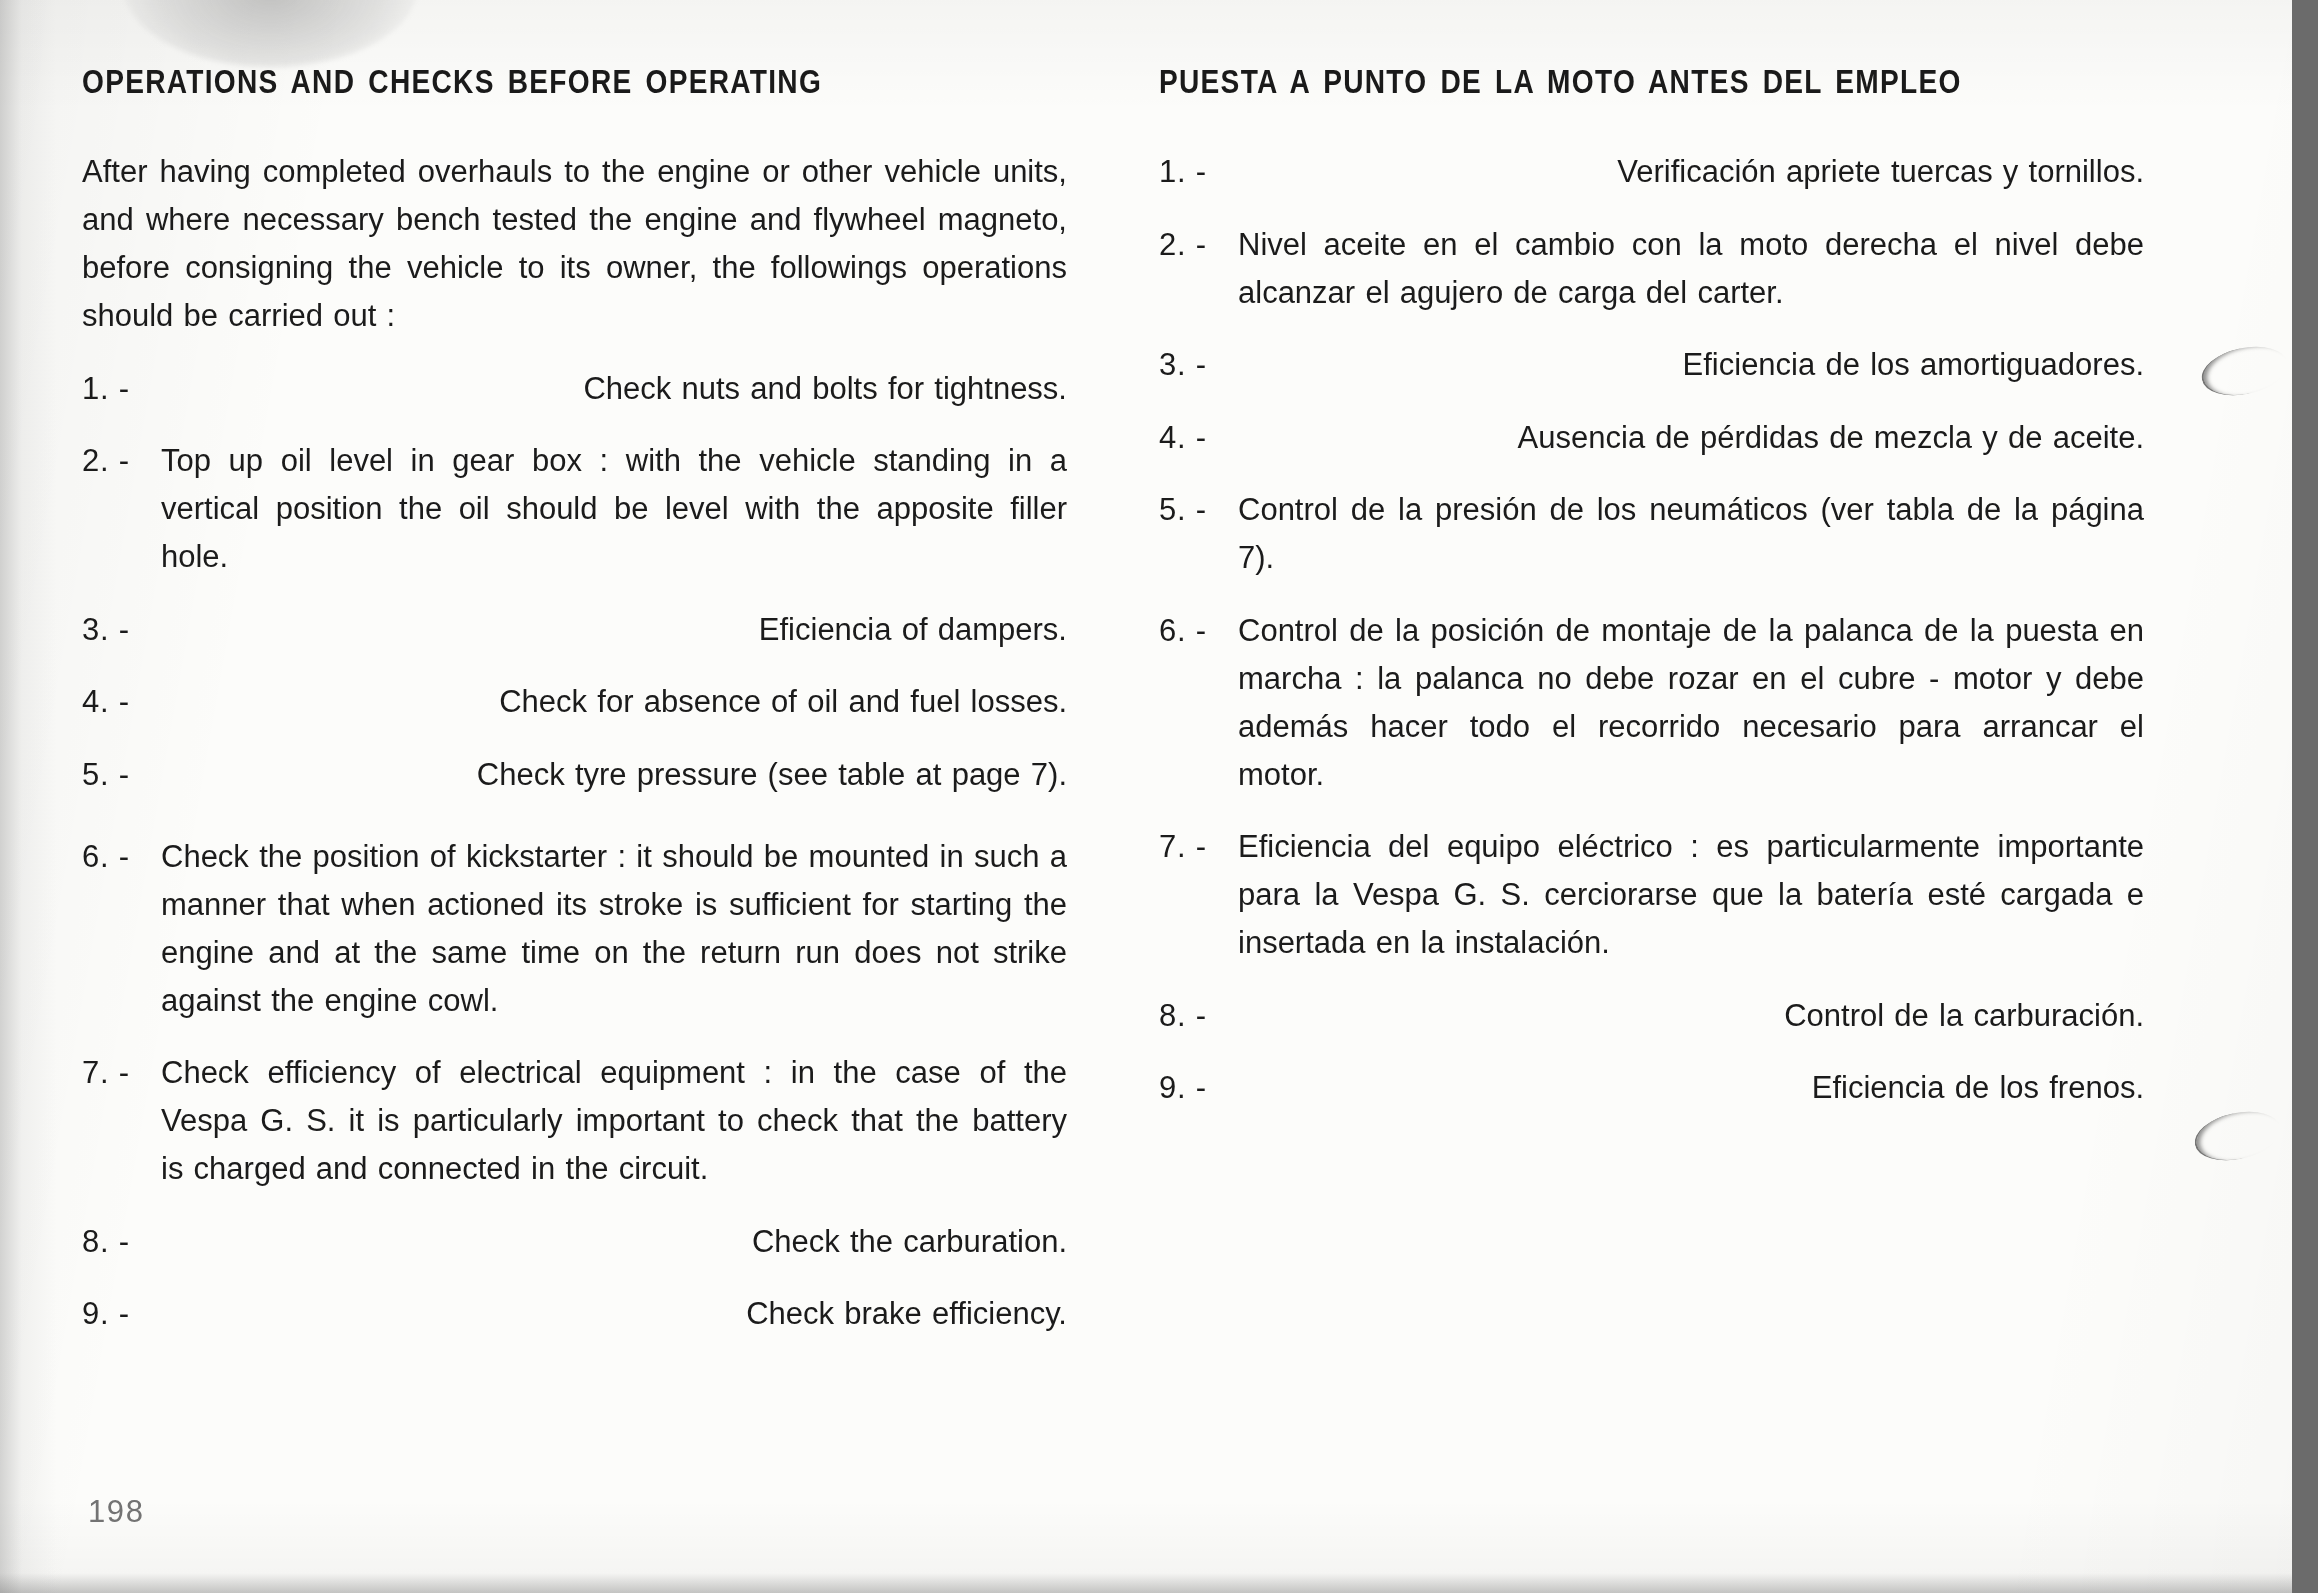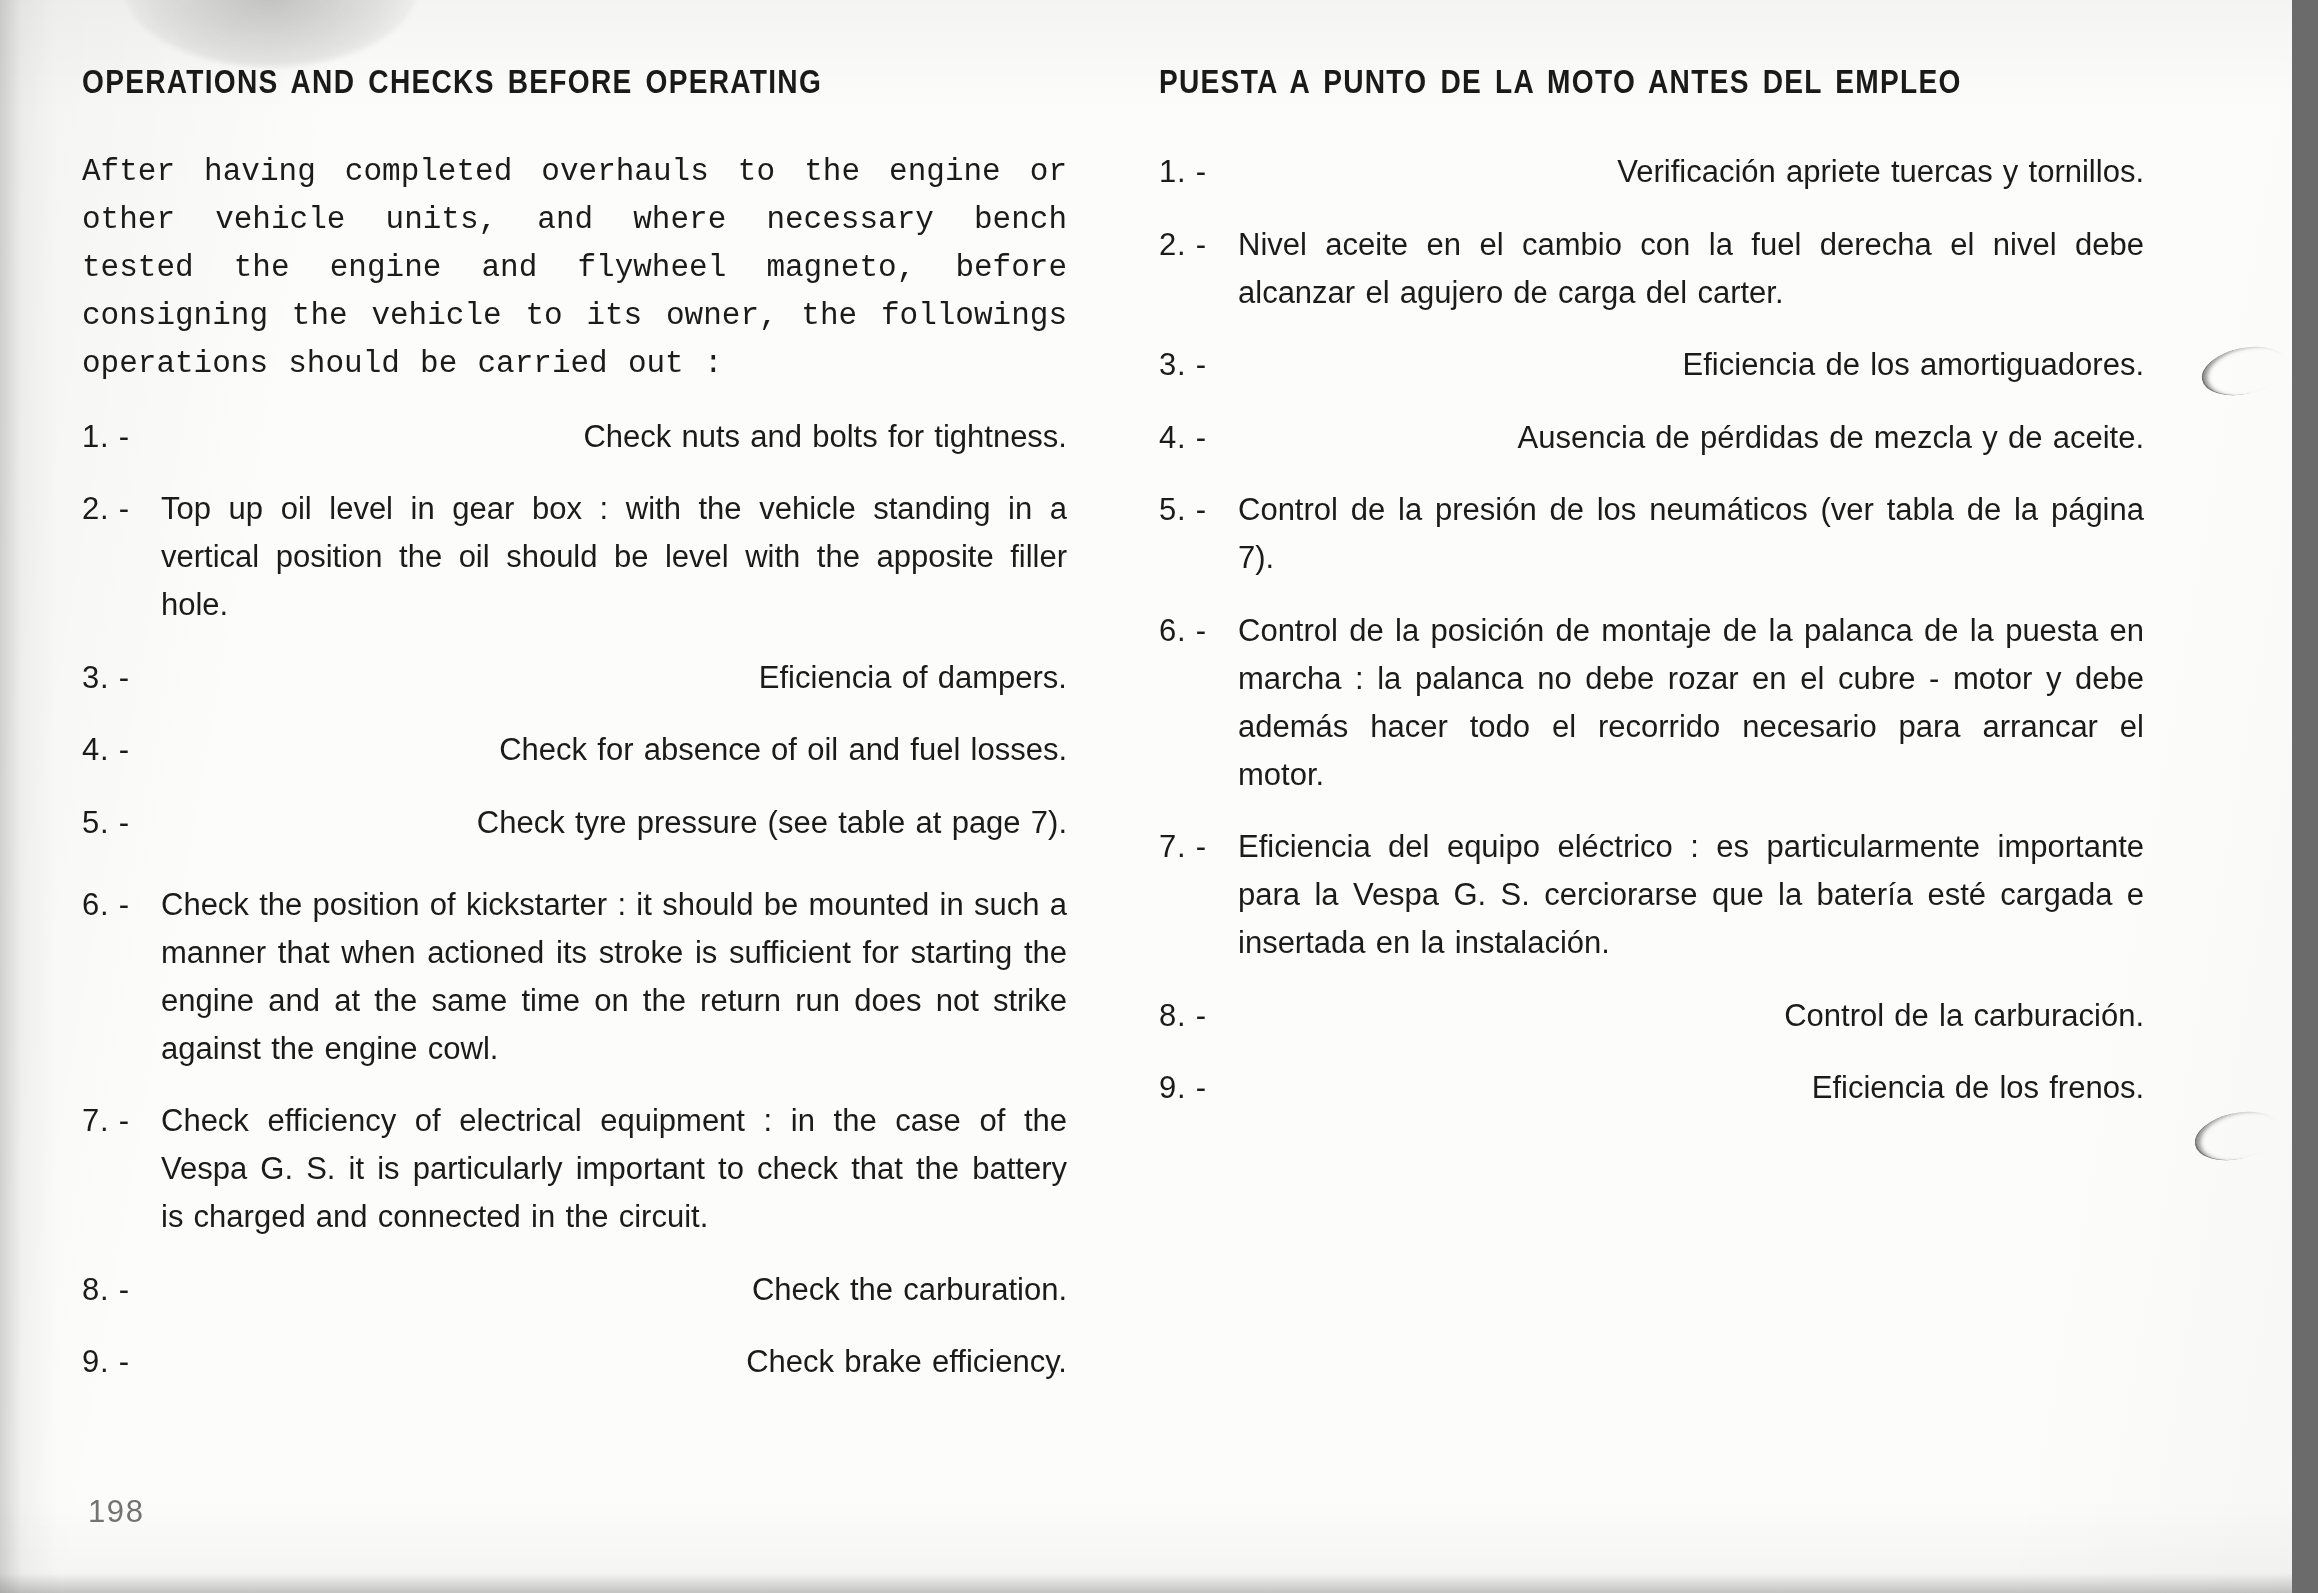--- a/index.html
+++ b/index.html
@@ -87,21 +87,20 @@
     transform: scaleY(1.12) scaleX(0.97);
     transform-origin: left top;
   }
 
   .intro {
     font-size: 31px;
     line-height: 48px;
     text-align: justify;
     margin: 0 0 24.5px 0;
     word-spacing: 1.6px;
-    font-family: Liberation Mono, monospace;
   }
 
   .items { margin: 0; padding: 0; list-style: none; }
 
   .item {
     display: flex;
     font-size: 31px;
     line-height: 48px;
     margin-bottom: 24.5px;
   }
@@ -191,21 +190,21 @@
 
     <div class="column">
       <h1 class="col-heading">PUESTA A PUNTO DE LA MOTO ANTES DEL EMPLEO</h1>
       <ol class="items">
         <li class="item">
           <span class="item-num">1. -</span>
           <span class="item-text nojust">Verificación apriete tuercas y tornillos.</span>
         </li>
         <li class="item">
           <span class="item-num">2. -</span>
-          <span class="item-text">Nivel aceite en el cambio con la fuel derecha el nivel debe alcanzar el agujero de carga del carter.</span>
+          <span class="item-text">Nivel aceite en el cambio con la moto derecha el nivel debe alcanzar el agujero de carga del carter.</span>
         </li>
         <li class="item">
           <span class="item-num">3. -</span>
           <span class="item-text nojust">Eficiencia de los amortiguadores.</span>
         </li>
         <li class="item">
           <span class="item-num">4. -</span>
           <span class="item-text nojust">Ausencia de pérdidas de mezcla y de aceite.</span>
         </li>
         <li class="item">

